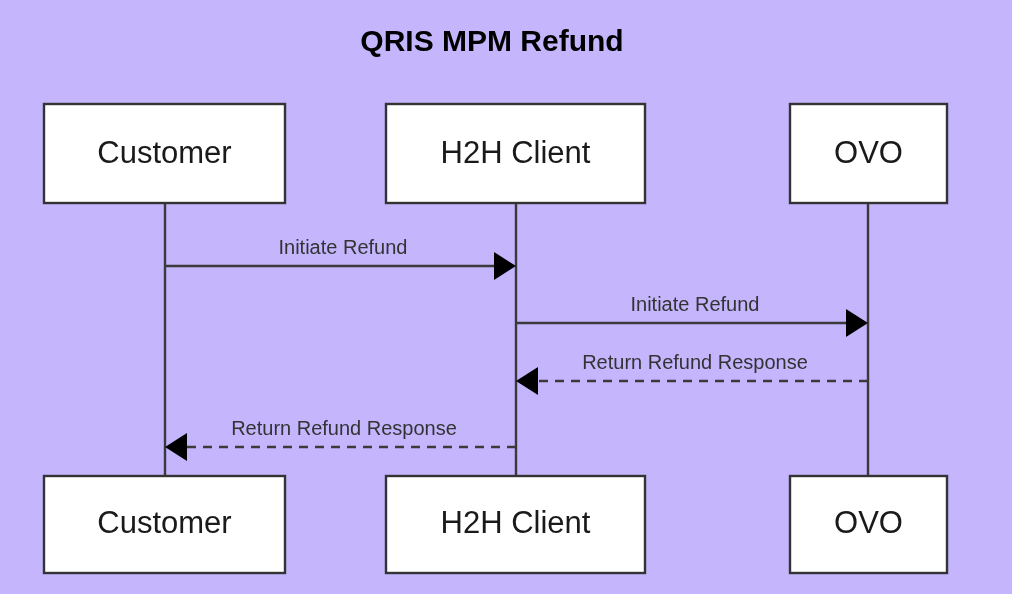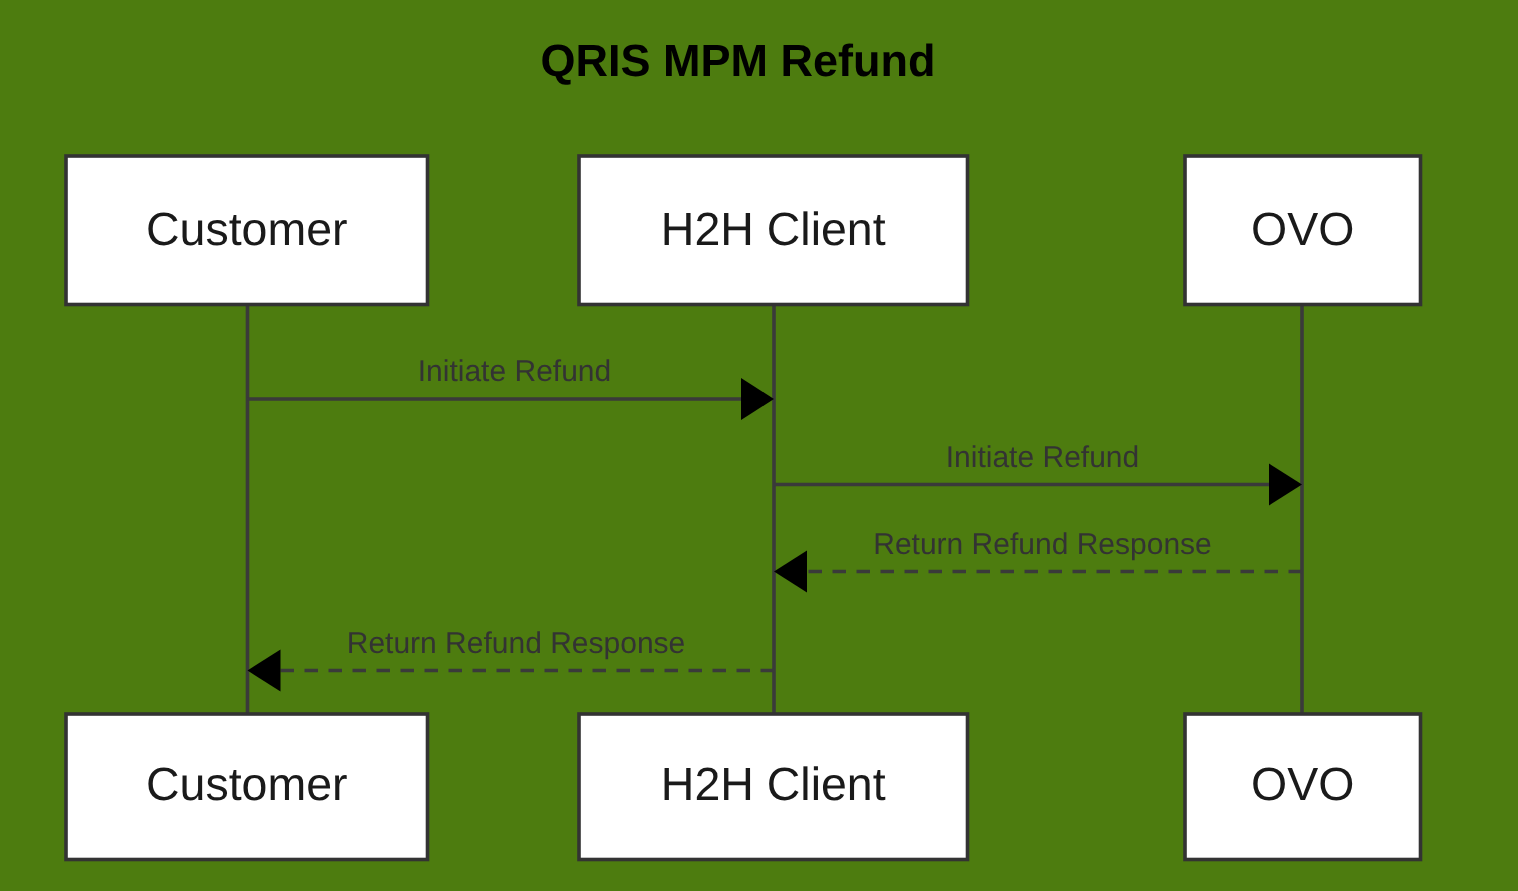--- a/index.html
+++ b/index.html
@@ -11,21 +11,21 @@
     width: 1012px;
     height: 594px;
     font-family: "Liberation Sans", sans-serif;
     color: #1a1a1a;
     overflow: hidden;
   }
   #diagram-root {
     position: relative;
     width: 1012px;
     height: 594px;
-    background: #4d7c0f;
+    background: #c4b5fd;
   }
   #diagram-svg {
     position: absolute;
     top: 0;
     left: 0;
     width: 1012px;
     height: 594px;
     display: block;
   }
   .diagram-title {

